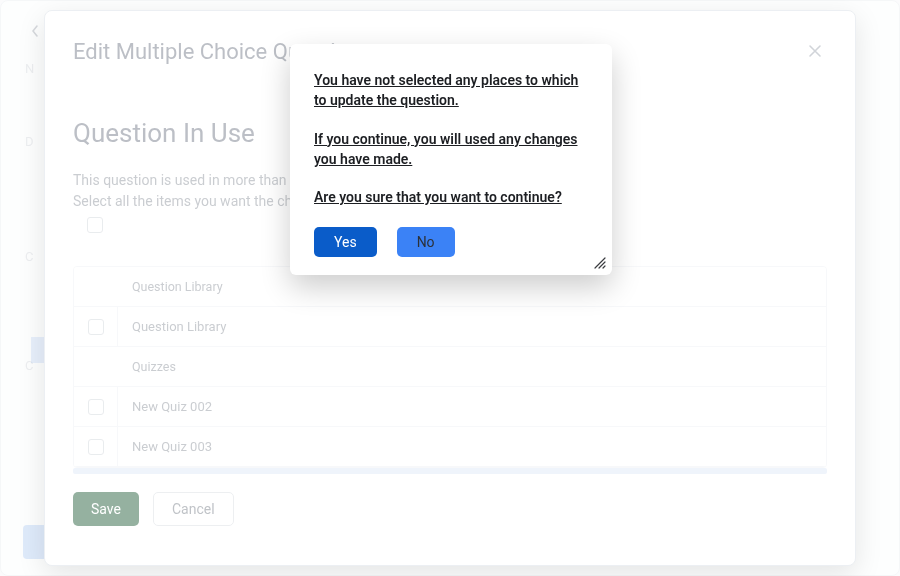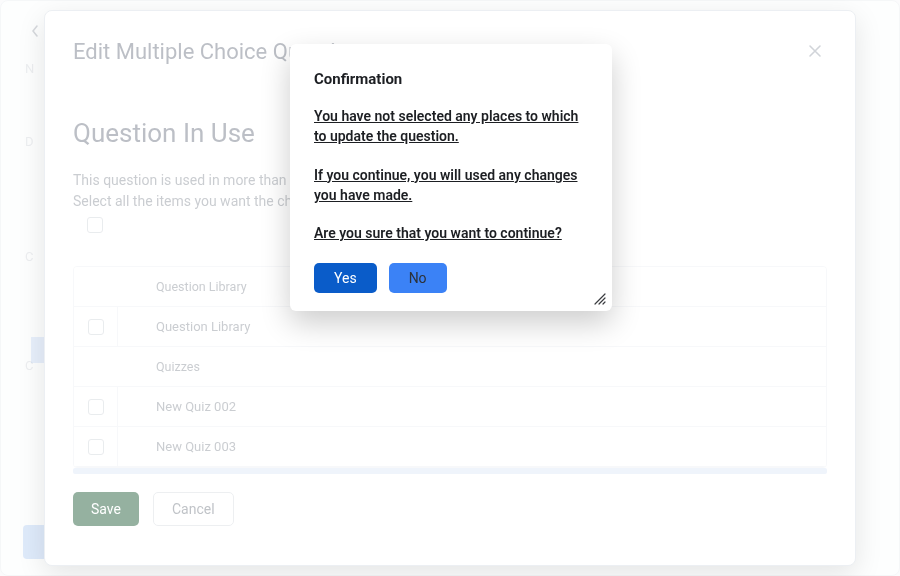--- a/index.html
+++ b/index.html
@@ -84,21 +84,20 @@
     .items-table {
       margin-top: 28px;
       border: 1px solid #edf0f4;
       border-radius: 4px;
       overflow: hidden;
     }
     .items-row {
       display: flex; align-items: center;
       border-bottom: 1px solid #edf0f4;
       min-height: 40px;
-      gap: 24px;
     }
     .items-row:last-child { border-bottom: 1px solid #edf0f4; }
     .group-row { background: #fff; }
     .item-row { background: #fff; }
     .chkcell {
       width: 44px; display: flex; justify-content: center;
       border-right: 1px solid #edf0f4; align-self: stretch; align-items: center;
     }
     .chk {
       width: 16px; height: 16px; border: 1.5px solid #cfd4da; border-radius: 3px; background: #fff;
@@ -136,21 +135,21 @@
       position: absolute;
       left: 290px; top: 44px;
       width: 322px;
       background: #fff;
       border-radius: 6px;
       box-shadow: 0 12px 30px rgba(0,0,0,0.20);
       padding: 26px 24px 18px 24px;
     }
     .dialog-title { font-size: 15px; font-weight: 700; color: #1d1f23; margin-bottom: 18px; }
     .dialog-body p { font-size: 14px; font-weight: 600; color: #1d1f23; line-height: 1.45; margin-bottom: 18px; text-decoration: underline; }
-    .dialog-actions { display: flex; gap: 12px; margin-top: 20px; }
+    .dialog-actions { display: flex; gap: 20px; margin-top: 20px; }
     .btn-primary { background: #0a5cc9; color: #fff; padding: 7px 20px; }
     .btn-secondary { background: #3b82f6; color: #2c3138; padding: 7px 20px; }
 
     .resize-grip {
       position: absolute; right: 6px; bottom: 6px;
       width: 14px; height: 14px;
       color: #676b72;
     }
     .resize-grip svg { display: block; }
 
@@ -230,21 +229,20 @@
 
   <div class="panel1-actions">
     <button class="btn btn-primary-muted">Save</button>
     <button class="btn btn-ghost">Cancel</button>
   </div>
 
   <div class="panel1-wash"></div>
 </div>
 
 <div class="dialog">
-  <div class="dialog-title">Confirmation</div>
   <div class="dialog-body">
     <p>You have not selected any places to which to update the question.</p>
     <p>If you continue, you will used any changes you have made.</p>
     <p>Are you sure that you want to continue?</p>
   </div>
   <div class="dialog-actions">
     <button class="btn btn-primary">Yes</button>
     <button class="btn btn-secondary">No</button>
   </div>
   <span class="resize-grip">

